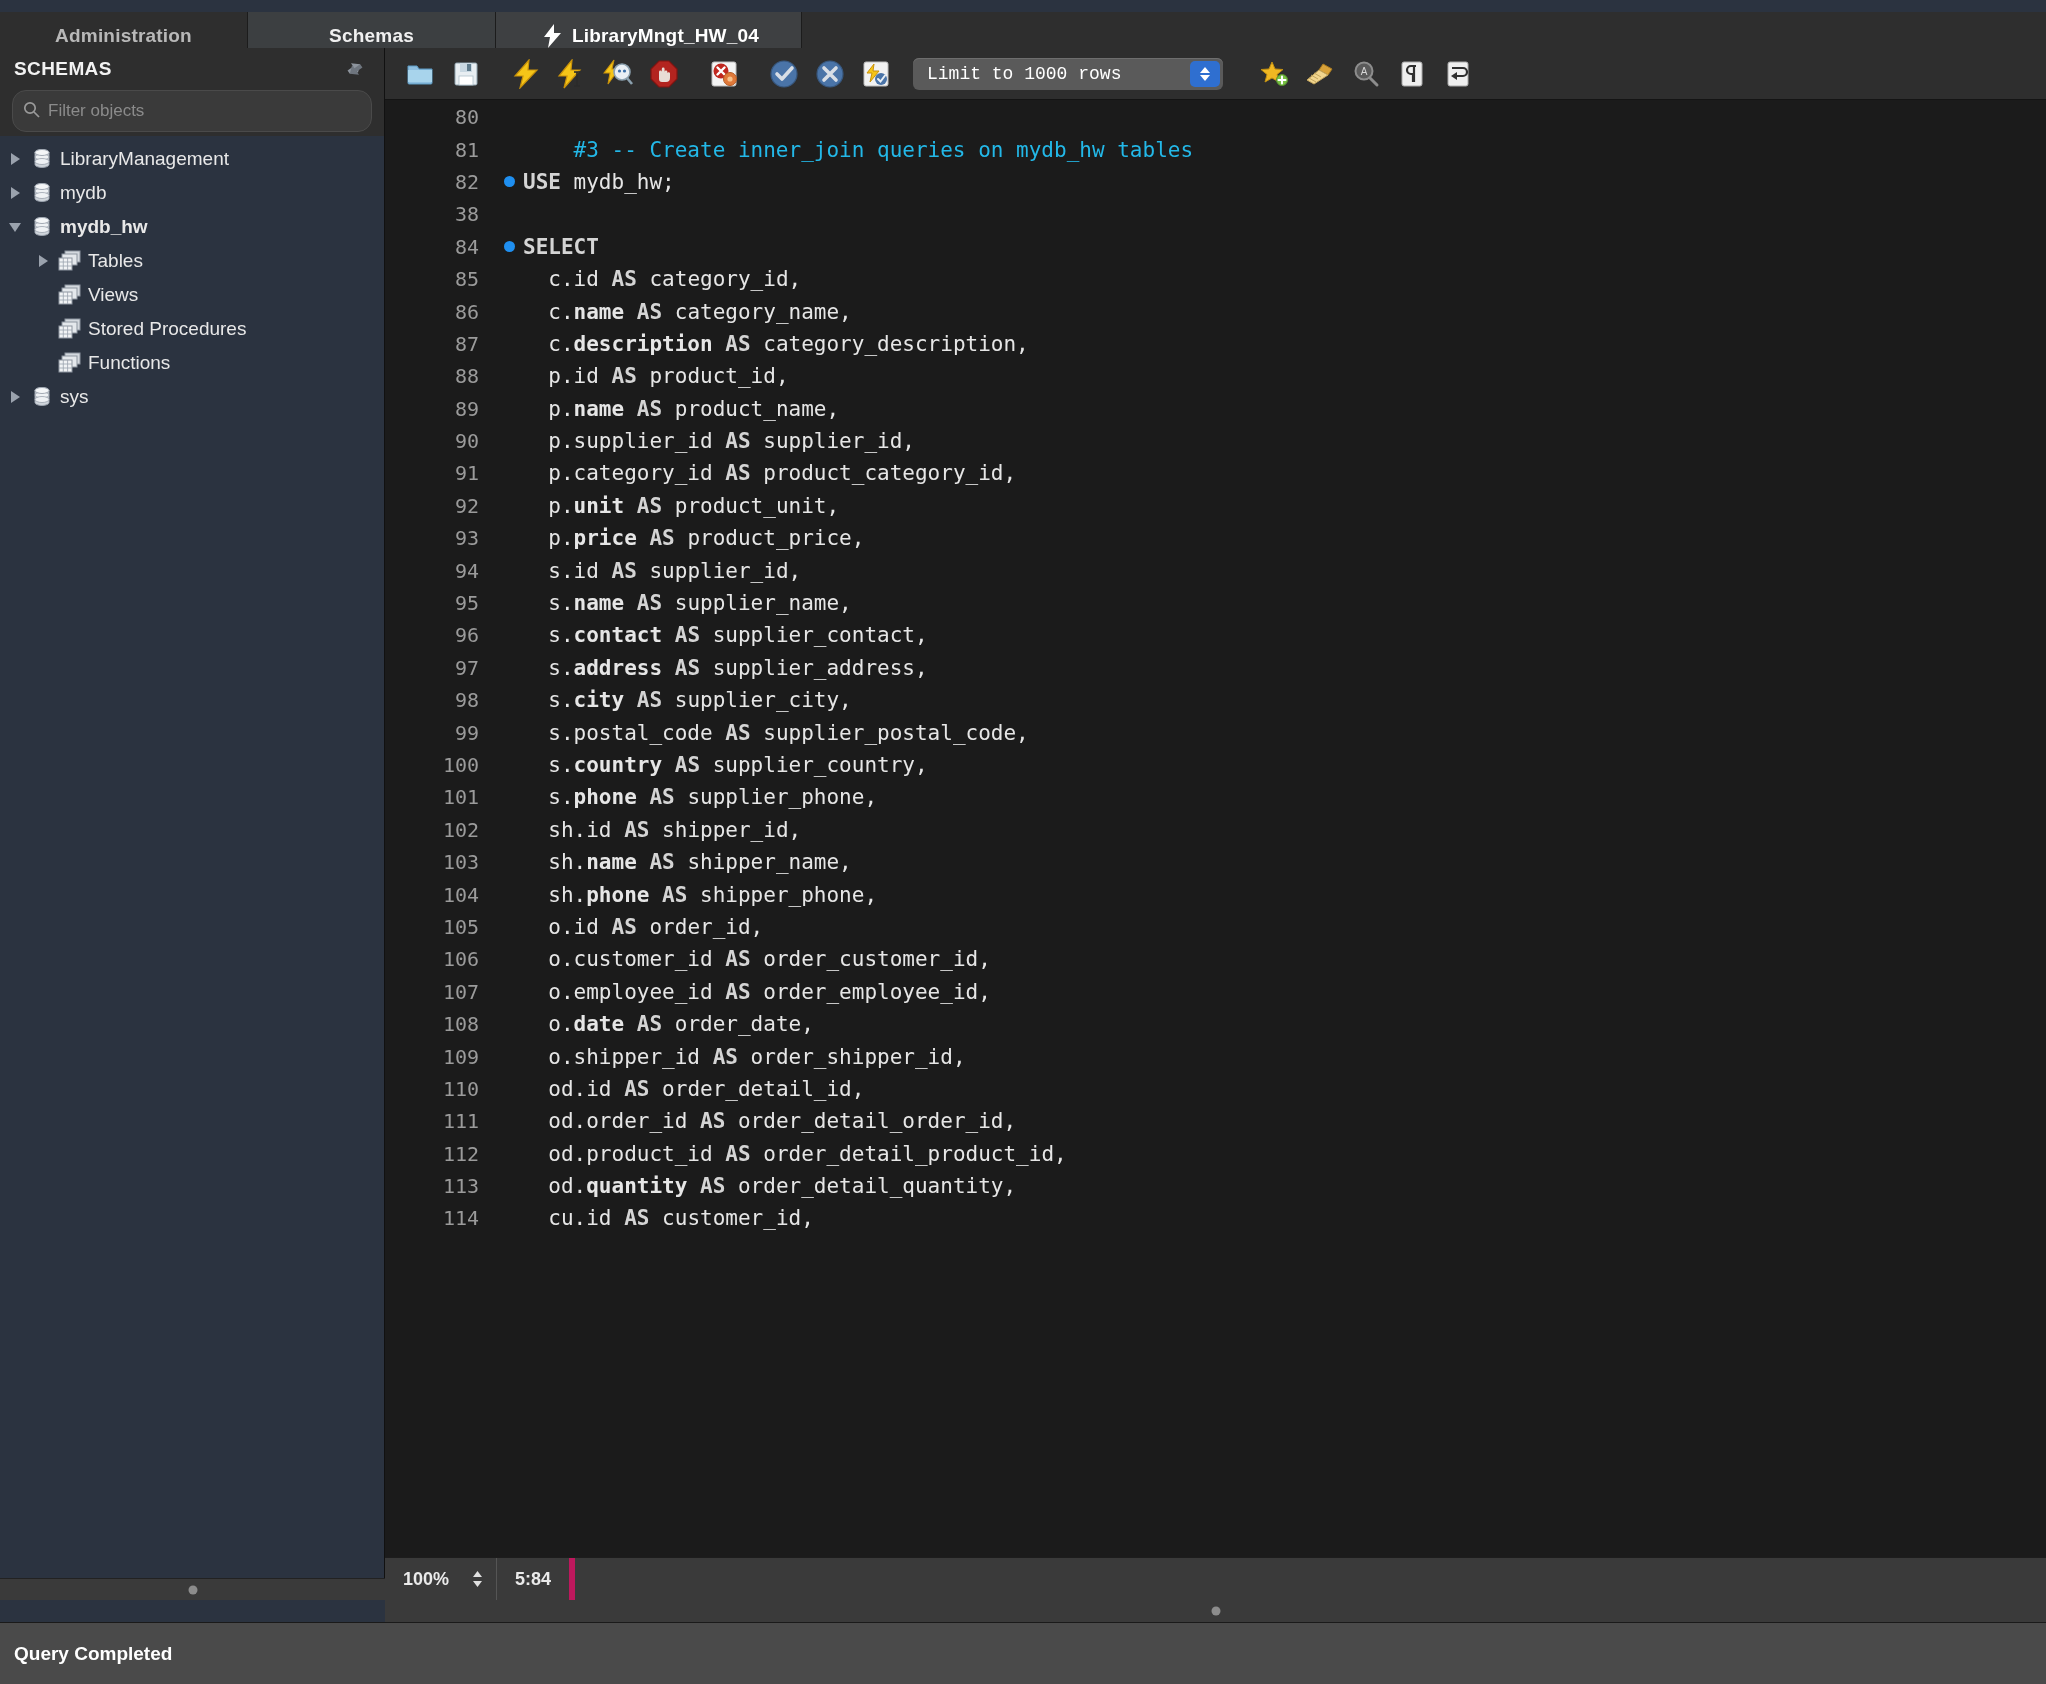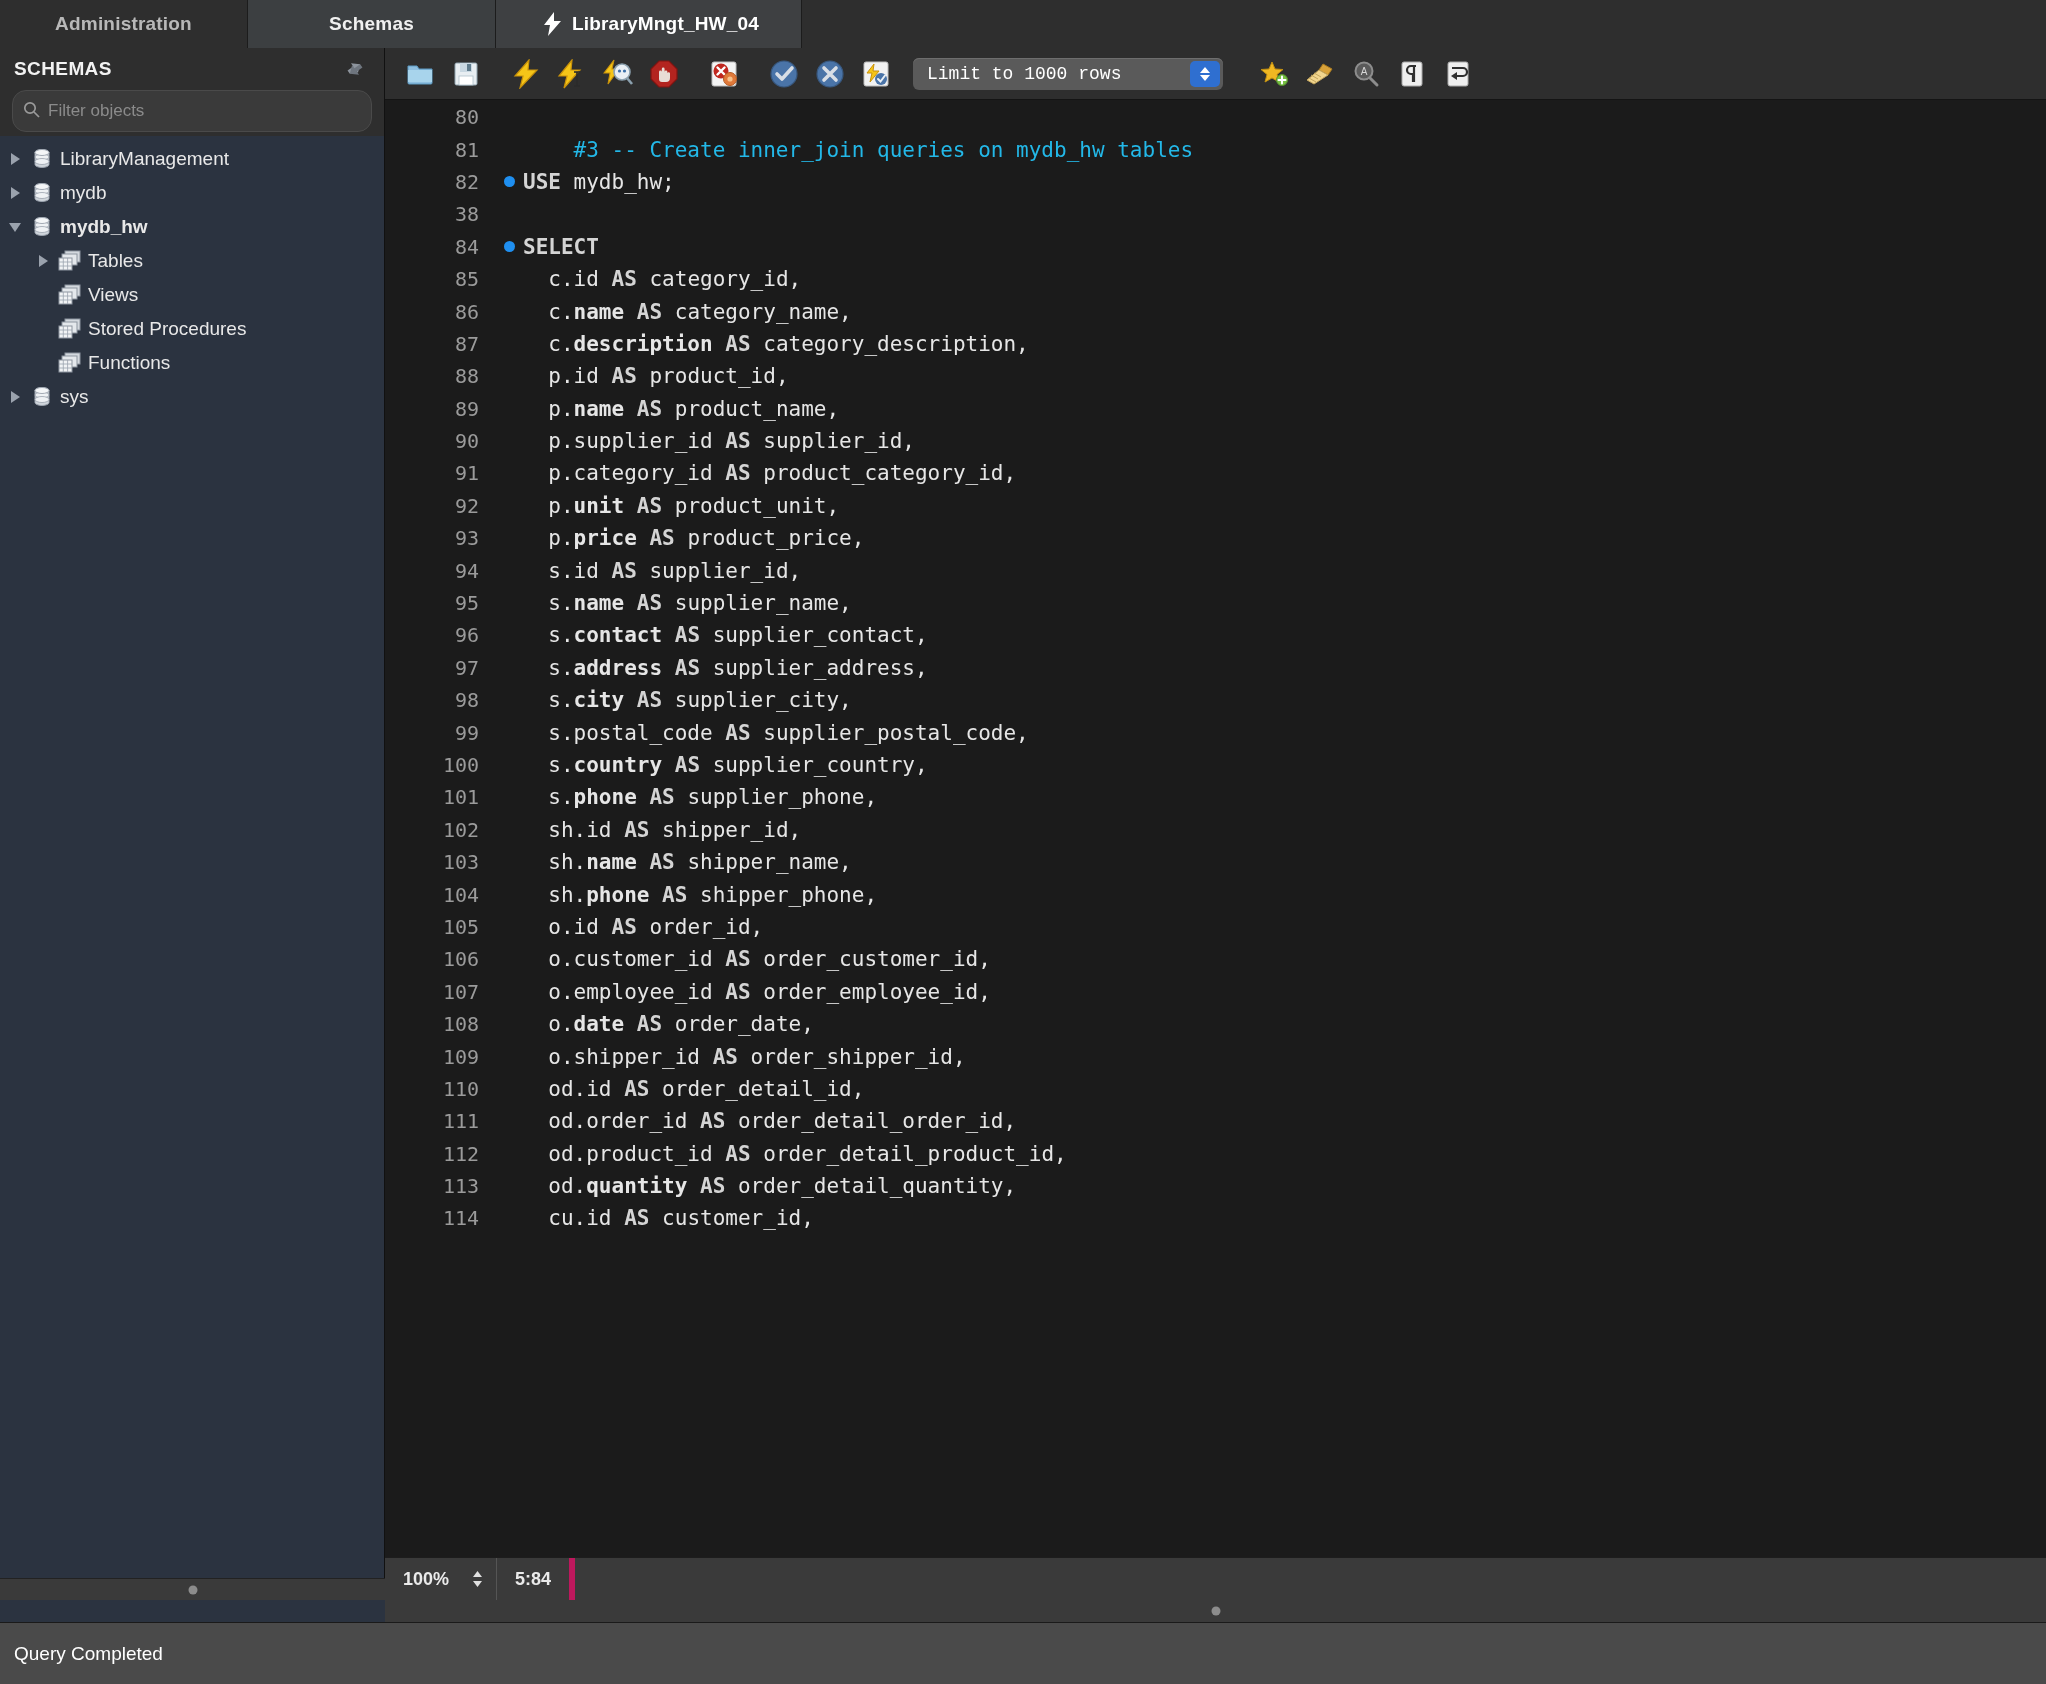--- a/index.html
+++ b/index.html
@@ -4,21 +4,21 @@
 <style>
   * { margin:0; padding:0; box-sizing:border-box; }
   html, body {
     width:2046px; height:1684px;
     background:#2b3340;
     font-family:"Liberation Sans", sans-serif;
     overflow:hidden;
   }
   
   .tabbar {
-    position:absolute; top:0; left:0; width:2046px; height:48px;
+    position:absolute; top:12px; left:0; width:2046px; height:48px;
     background:#2e2e2e; display:flex; align-items:stretch;
   }
   .tab {
     display:flex; align-items:center; justify-content:center;
     height:48px; color:#b8b8b8; font-size:19px; font-weight:bold;
     border-right:1px solid #1c1c1c; letter-spacing:.2px;
     background:#2e2e2e; user-select:none;
   }
   .tab.admin { width:248px; }
   .tab.schemas { width:248px; background:#3c3f41; color:#f0f0f0; }
@@ -148,21 +148,21 @@
   .ed-splitter .dot {
     position:absolute; left:50%; top:50%; transform:translate(-50%,-50%);
     width:9px; height:9px; border-radius:50%; background:#8c8c8c;
   }
   
   .bottombar {
     position:absolute; bottom:0; left:0; width:2046px; height:62px;
     background:#4a4a4a; border-top:1px solid #1a1a1a;
     display:flex; align-items:center; padding-left:14px;
   }
-  .bottombar .txt { color:#ffffff; font-size:19px; }
+  .bottombar .txt { color:#ffffff; font-size:19px;font-weight:bold; }
 </style>
 </head>
 <body>
 
 <div class="tabbar">
   <div class="tab admin">
     <span>Administration</span>
   </div>
   <div class="tab schemas">
     <span>Schemas</span>

